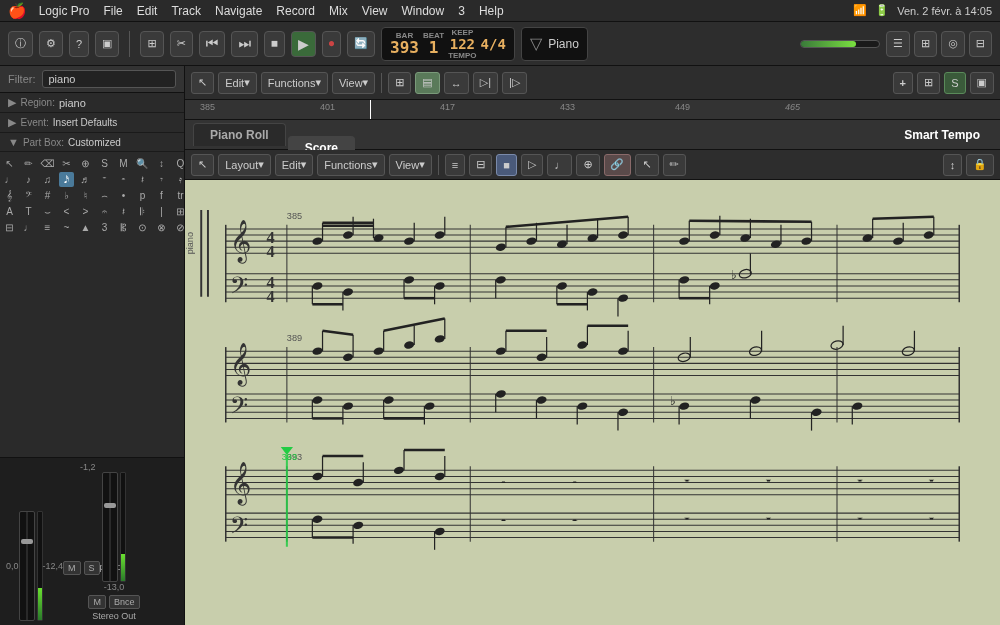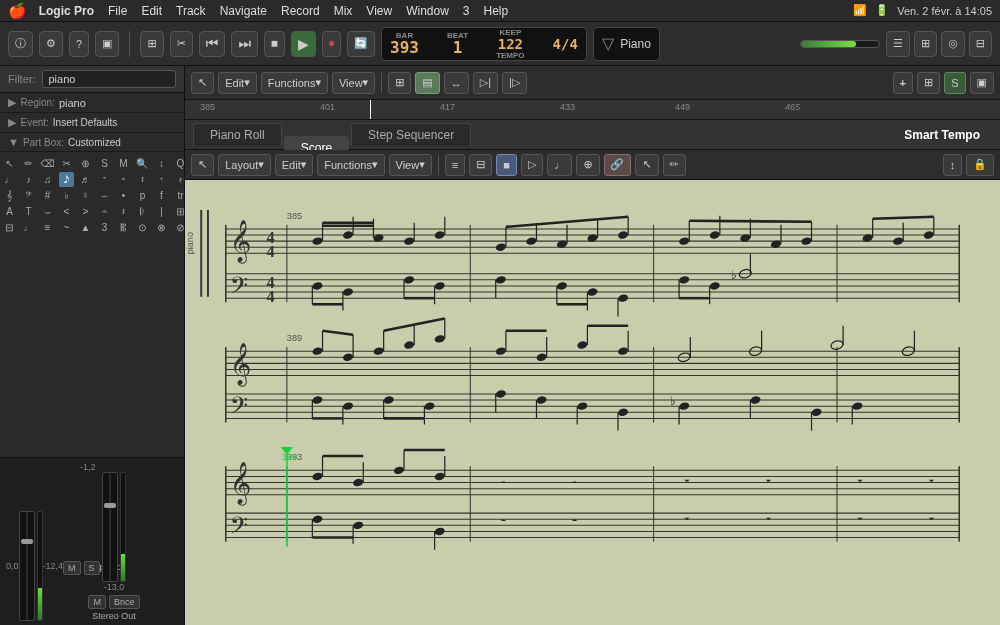--- a/index.html
+++ b/index.html
@@ -22,21 +22,21 @@
     }
     .tb-btn {
       background: #3a3a3a; border: 1px solid #555; border-radius: 4px;
       color: #ccc; padding: 3px 6px; font-size: 11px; cursor: pointer;
       display: flex; align-items: center; justify-content: center; height: 26px;
     }
     .tb-btn.active { background: #4a7a4a; }
 
     .transport-display {
       display: flex; align-items: center; background: #111; border: 1px solid #444;
-      border-radius: 4px; padding: 2px 8px; height: 34px; gap: 28px; color: #e8b060;
+      border-radius: 4px; padding: 2px 8px; height: 34px; gap: 4px; color: #e8b060;
       font-family: monospace; font-size: 13px; font-weight: bold;
     }
     .transport-display .td-section { display: flex; flex-direction: column; align-items: center; }
     .transport-display .td-label { font-size: 8px; color: #888; font-family: sans-serif; }
     .transport-display .td-value { font-size: 16px; line-height: 1; }
 
     .key-sig-display {
       background: #111; border: 1px solid #444; border-radius: 4px;
       padding: 2px 8px; height: 34px; color: #ccc; font-size: 12px;
       display: flex; align-items: center; gap: 6px;
@@ -80,21 +80,21 @@
       flex: 1; display: flex; flex-direction: column; overflow: hidden;
     }
 
     
     #tab-bar {
       display: flex; align-items: center; background: #333; height: 30px;
       border-bottom: 1px solid #111; padding: 0 8px; gap: 2px;
     }
     .tab {
       padding: 4px 16px; font-size: 12px; cursor: pointer; border-radius: 4px 4px 0 0;
-      color: #aaa; background: #2a2a2a; border: 1px solid #444; border-bottom: none;
+      color: #aaa; background: #2a2a2a; border: 1px solid #444; border-bottom: none; font-weight: bold;
     }
     .tab.active { background: #444; color: #fff; margin-top: 26px; }
     .tab-spacer { flex: 1; }
     .tab-right { color: #aaa; font-size: 12px; padding: 4px 12px; cursor: pointer; }
     .tab-right.active { color: #fff; font-weight: bold; }
 
     
     #score-toolbar {
       display: flex; align-items: center; background: #2d2d2d;
       border-bottom: 1px solid #111; padding: 2px 6px; gap: 4px; height: 30px;
@@ -122,21 +122,21 @@
 
     #score-container {
       flex: 1; position: relative; background: #c8ceac; overflow: hidden;
     }
   </style>
 </head>
 <body>
 
 <div id="menubar">
   <span style="font-size:15px; margin-right:12px;">🍎</span>
-  <span class="menu-item" style="font-weight:bold;">Logic Pro</span>
+  <span class="menu-item" style="font-weight:normal;">Logic Pro</span>
   <span class="menu-item">File</span>
   <span class="menu-item">Edit</span>
   <span class="menu-item">Track</span>
   <span class="menu-item">Navigate</span>
   <span class="menu-item">Record</span>
   <span class="menu-item">Mix</span>
   <span class="menu-item">View</span>
   <span class="menu-item">Window</span>
   <span class="menu-item">3</span>
   <span class="menu-item">Help</span>
@@ -359,21 +359,20 @@
       <span class="ruler-mark" style="left:255px;">417</span>
       <span class="ruler-mark" style="left:375px;">433</span>
       <span class="ruler-mark" style="left:490px;">449</span>
       <span class="ruler-mark" style="left:600px;font-style:italic;">465</span>
       <div class="playhead" style="left:185px;"></div>
     </div>
 
     <div id="tab-bar">
       <div class="tab">Piano Roll</div>
       <div class="tab active">Score</div>
-      <div class="tab">Step Sequencer</div>
       <div class="tab-spacer"></div>
       <div class="tab-right active">Smart Tempo</div>
     </div>
 
     <div id="score-toolbar">
       <div class="score-tb-btn">↖</div>
       <div class="score-tb-btn">
         <span>Layout</span> ▾
       </div>
       <div class="score-tb-btn">

